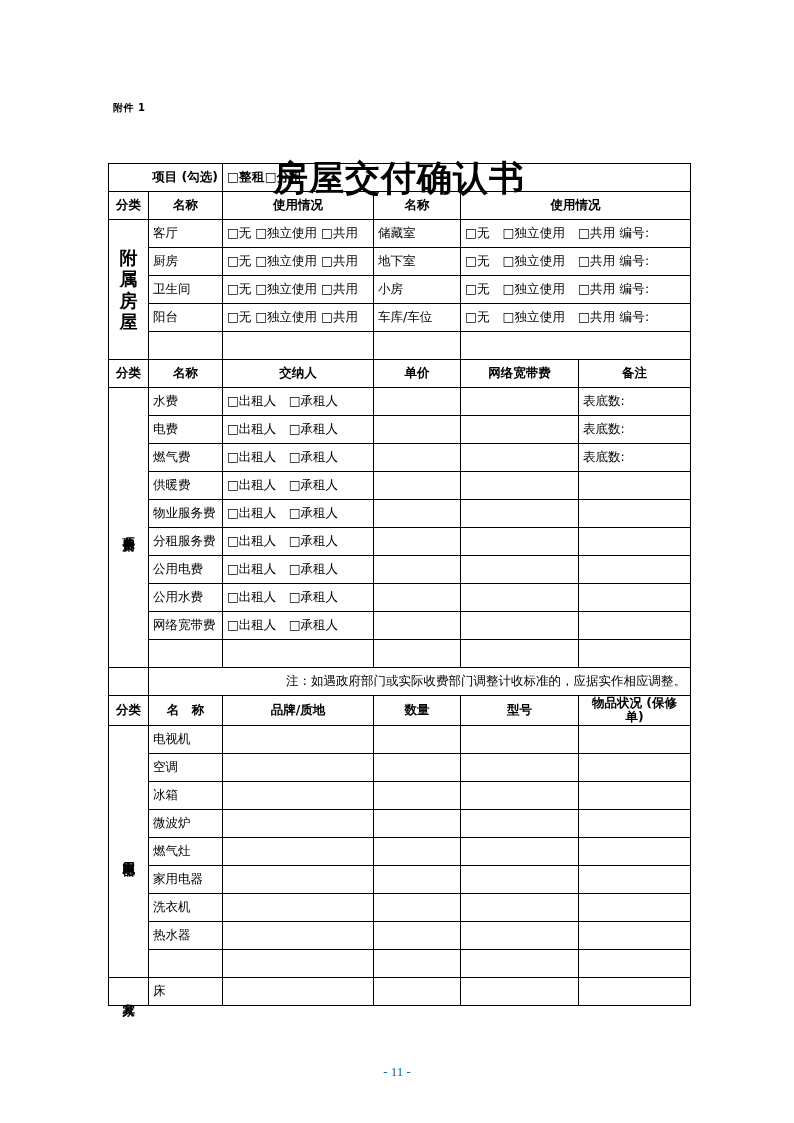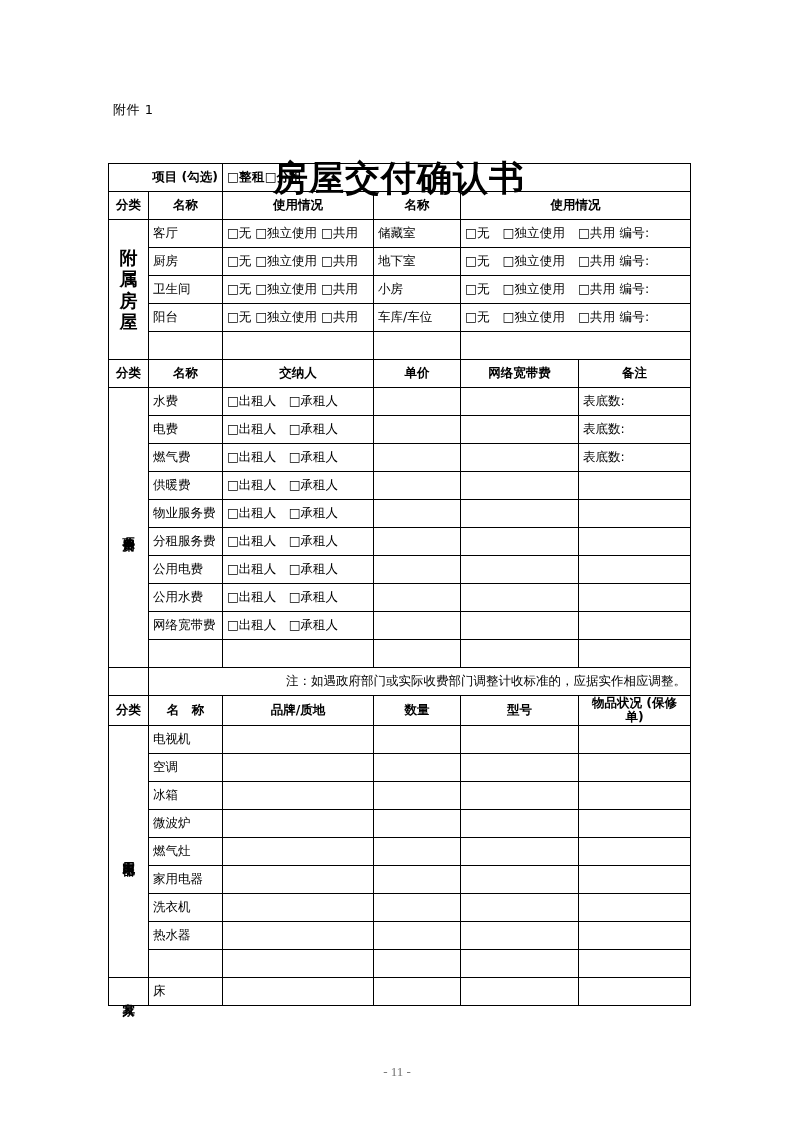--- a/index.html
+++ b/index.html
@@ -18,22 +18,23 @@
   .page {
     position: absolute;
     left: 0; top: 0;
     width: 794px;
     height: 1123px;
   }
   .attachment-label {
     position: absolute;
     left: 113px;
     top: 101px;
-    font-size: 13px;
+    font-size: 10px;
     letter-spacing: 0.5px;
+    font-weight: bold;
   }
   .doc-title {
     position: absolute;
     left: 108px;
     top: 123px;
     width: 582px;
     text-align: center;
     font-size: 35px;
     font-weight: bold;
     letter-spacing: 1px;
@@ -106,21 +107,21 @@
     height: 30px;
   }
   .payer { white-space: nowrap; font-size: 12.5px; padding-left: 4px; }
   .page-number {
     position: absolute;
     left: 0;
     top: 1064px;
     width: 794px;
     text-align: center;
     font-size: 13px;
-    color: #737373;
+    color: #0369a1;
     font-family: "Liberation Serif", serif;
   }
 </style>
 </head>
 <body>
 
 <div class="page">
 
   <div class="attachment-label">附件 1</div>
   <div class="doc-title">房屋交付确认书</div>

